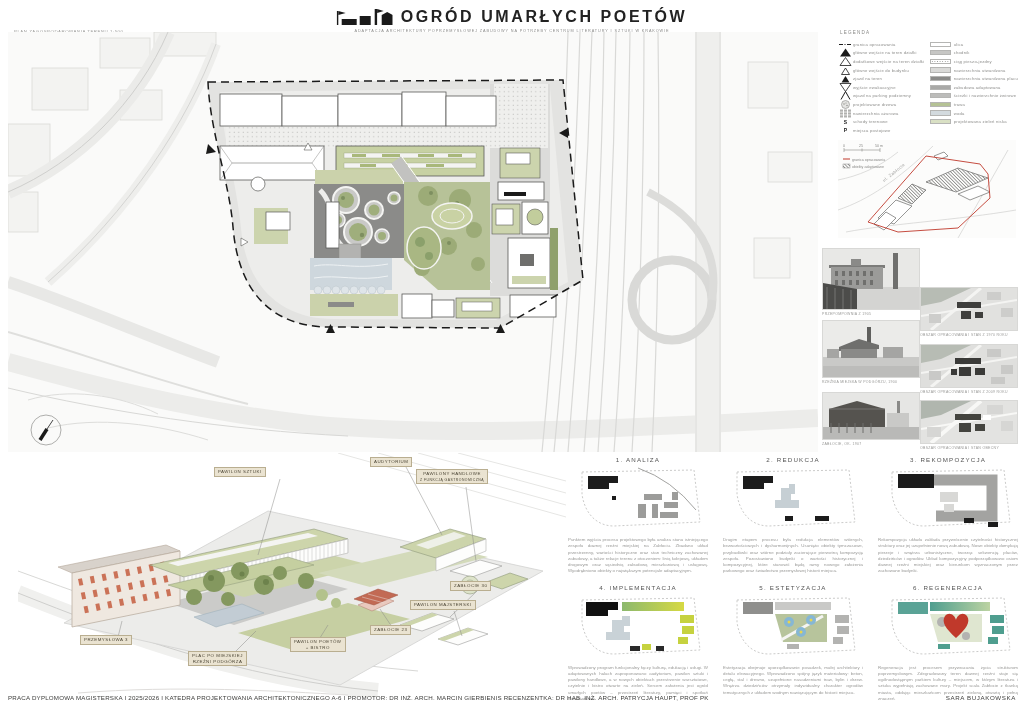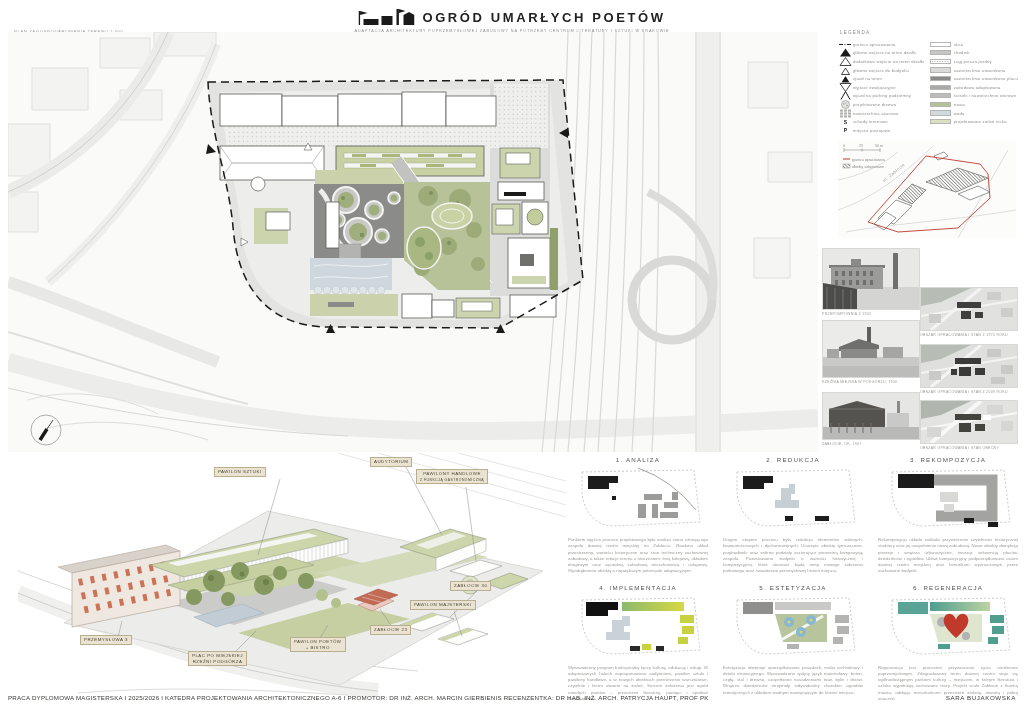--- a/index.html
+++ b/index.html
@@ -3,21 +3,21 @@
 <meta charset="utf-8">
 <style>
   html,body{margin:0;padding:0;background:#fff;}
   body{width:1024px;height:717px;position:relative;overflow:hidden;
        font-family:"Liberation Sans", sans-serif;color:#333;}
   .abs{position:absolute;}
 
   
   #header{left:50%;top:7px;transform:translateX(-50%);text-align:center;}
   #header .titlerow{display:flex;align-items:center;gap:8px;justify-content:center;}
-  #board-title{font-size:13px;font-weight:bold;letter-spacing:2.6px;color:#222;white-space:nowrap;}
+  #board-title{font-size:16px;font-weight:bold;letter-spacing:2.6px;color:#222;white-space:nowrap;}
   #board-subtitle{font-size:3.8px;letter-spacing:0.9px;color:#8a8a88;margin-top:2px;white-space:nowrap;}
 
   #plan-label{left:14px;top:29px;font-size:4.4px;letter-spacing:0.5px;color:#9a9a98;}
 
   
   #legend{left:838px;top:30px;width:180px;}
   #legend-title{font-size:4.6px;letter-spacing:1.2px;color:#8a8a88;margin:0 0 5px 2px;}
   #legend .cols{display:flex;gap:4px;}
   .lg-col{display:flex;flex-direction:column;}
   .lg-row{display:flex;align-items:center;height:8.6px;}

